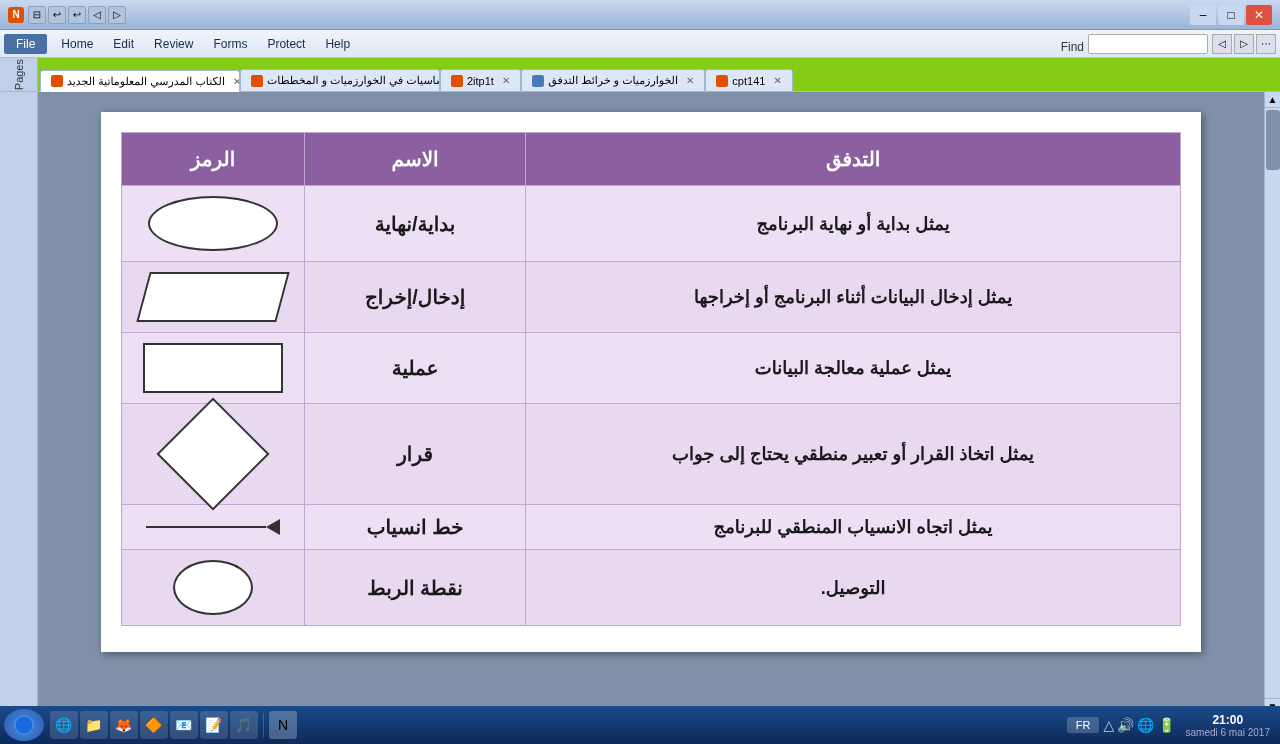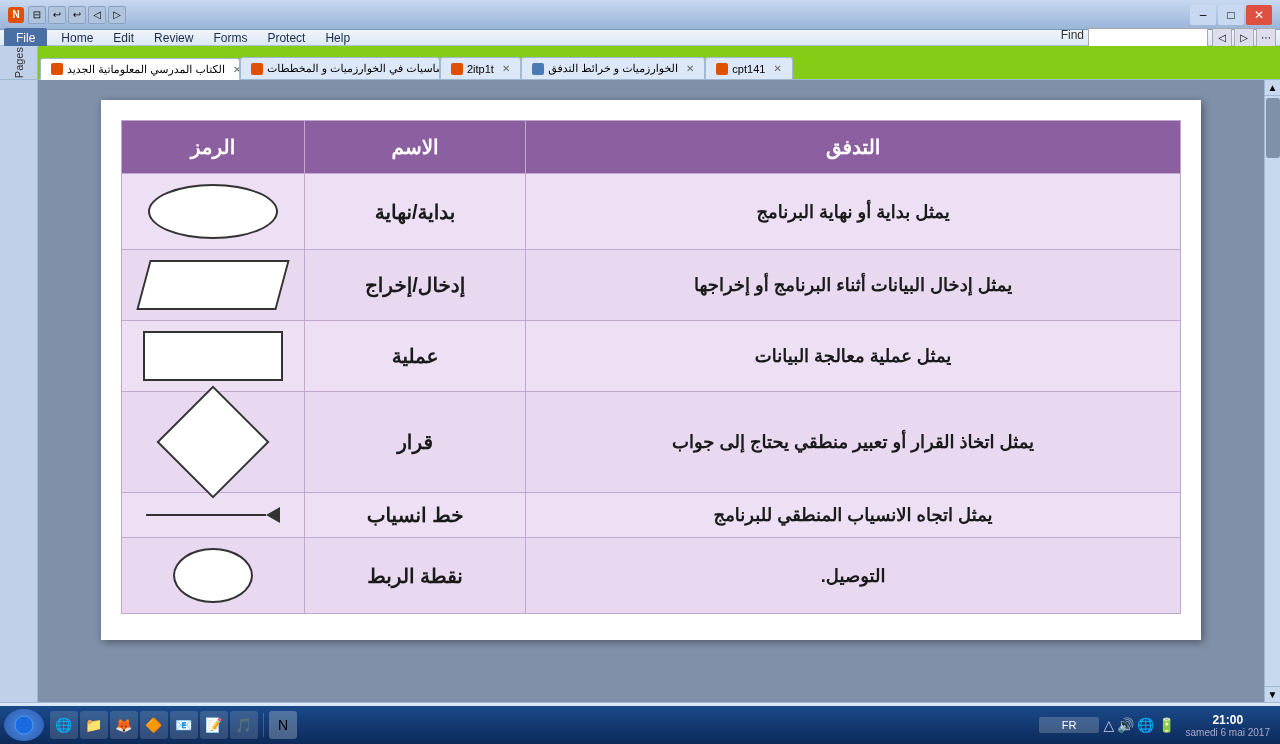--- a/index.html
+++ b/index.html
@@ -21,39 +21,39 @@
     .tb-btn { width: 18px; height: 18px; background: #b0c4de; border: 1px solid #8aa0c0; border-radius: 2px; cursor: pointer; font-size: 10px; display: flex; align-items: center; justify-content: center; }
     .title-bar-title { font-size: 12px; color: #1a2a4a; flex: 1; text-align: center; }
     .window-controls { display: flex; gap: 2px; }
     .win-btn { width: 26px; height: 20px; border: none; cursor: pointer; font-size: 12px; display: flex; align-items: center; justify-content: center; border-radius: 2px; }
     .win-min { background: #c8d8f0; }
     .win-max { background: #c8d8f0; }
     .win-close { background: #e05040; color: white; }
 
     
     .menu-bar {
-      height: 16px;
+      height: 28px;
       background: linear-gradient(to bottom, #f0f4fa, #dce8f4);
       display: flex;
       align-items: center;
       padding: 5px 4px;
       border-bottom: 1px solid #b0c4d8;
     }
     .menu-file {
       background: #4a6fa5;
       color: white;
       padding: 3px 12px;
       font-size: 12px;
       border-radius: 2px;
       cursor: pointer;
       margin-right: 4px;
     }
     .menu-items { display: flex; gap: 0; }
     .menu-item { padding: 3px 10px; font-size: 12px; color: #1a2a4a; cursor: pointer; text-align: right; }
-    .search-area { margin-left: auto; display: flex; align-items: flex-start; gap: 4px; }
+    .search-area { margin-left: auto; display: flex; align-items: flex-end; gap: 4px; }
     .find-label { font-size: 12px; color: #333; }
     .find-input { width: 120px; height: 20px; border: 1px solid #aaa; border-radius: 2px; padding: 0 4px; font-size: 11px; }
     .find-btns { display: flex; gap: 2px; }
     .find-btn { width: 20px; height: 20px; background: #dde; border: 1px solid #aaa; font-size: 10px; cursor: pointer; display: flex; align-items: center; justify-content: center; }
 
     
     .tab-bar {
       height: 34px;
       background: #84cc16;
       display: flex;
@@ -293,21 +293,21 @@
       align-items: center;
       gap: 4px;
       color: white;
       font-size: 11px;
     }
     .sys-tray { display: flex; align-items: center; gap: 3px; }
     .tray-icon { font-size: 14px; color: #cce; cursor: pointer; }
     .clock-area { text-align: center; padding: 0 6px; }
     .clock-time { font-size: 12px; color: white; font-weight: bold; }
     .clock-date { font-size: 10px; color: #aac; }
-    .lang-indicator { background: rgba(255,255,255,0.2); padding: 2px 23px; border-radius: 2px; font-size: 11px; color: white; }
+    .lang-indicator { background: rgba(255,255,255,0.2); padding: 2px 9px; border-radius: 2px; font-size: 11px; color: white; }
 
     
     .status-bar {
       height: 38px;
       background: linear-gradient(to bottom, #dce8f8, #c8d8ee);
       display: flex;
       align-items: center;
       padding: 0 10px;
       border-top: 1px solid #a0b8d0;
       font-size: 11px;

